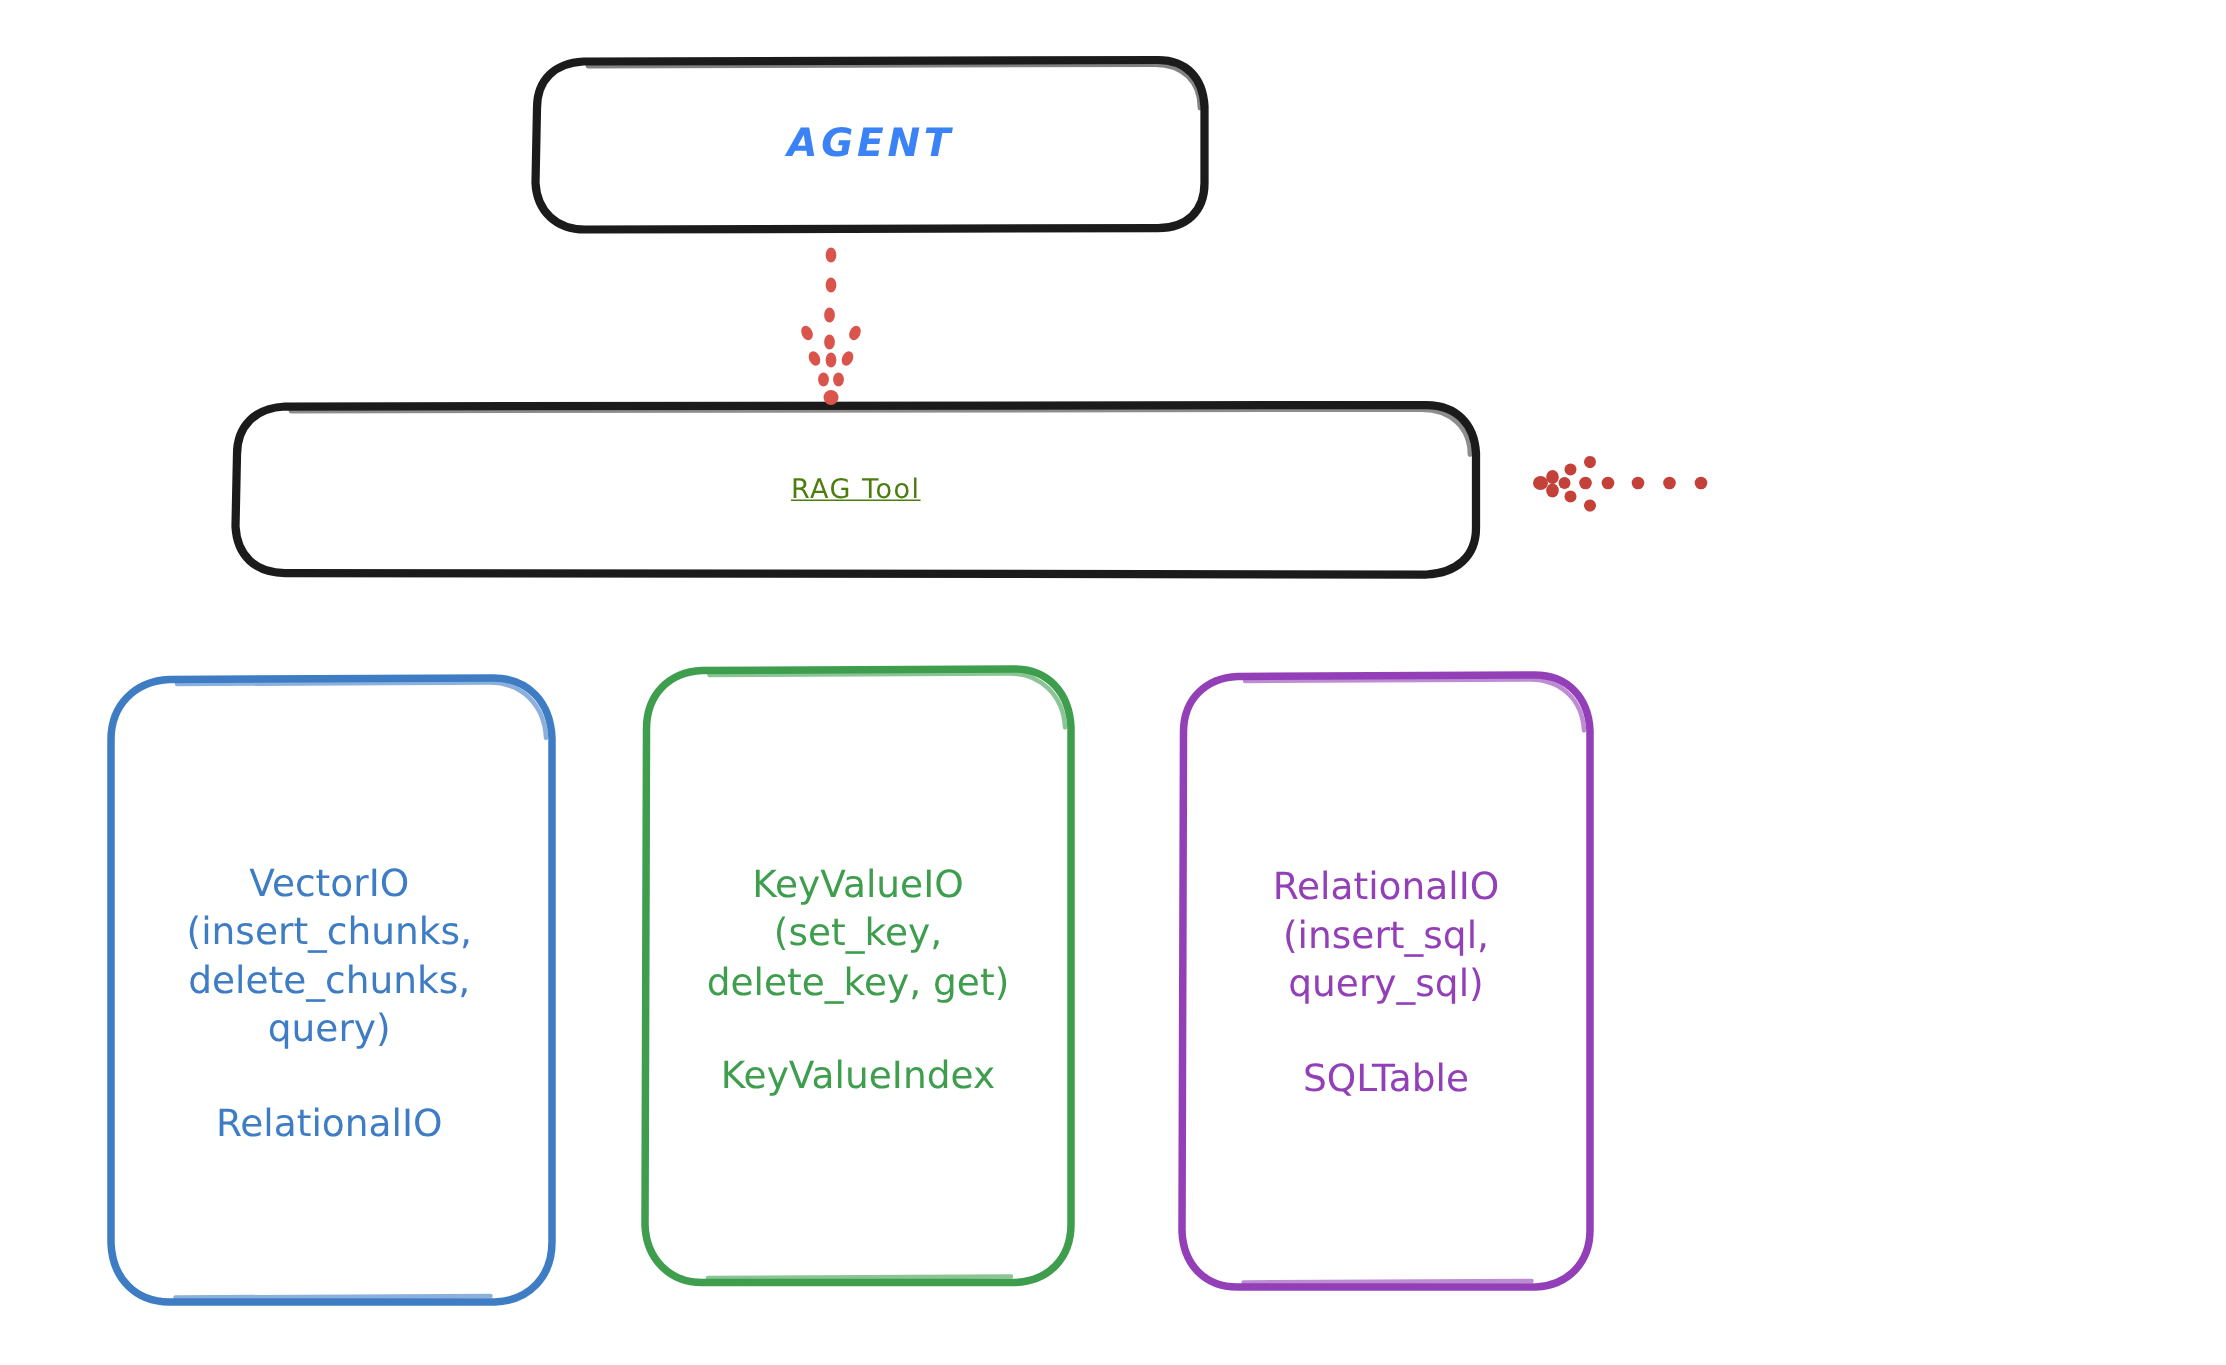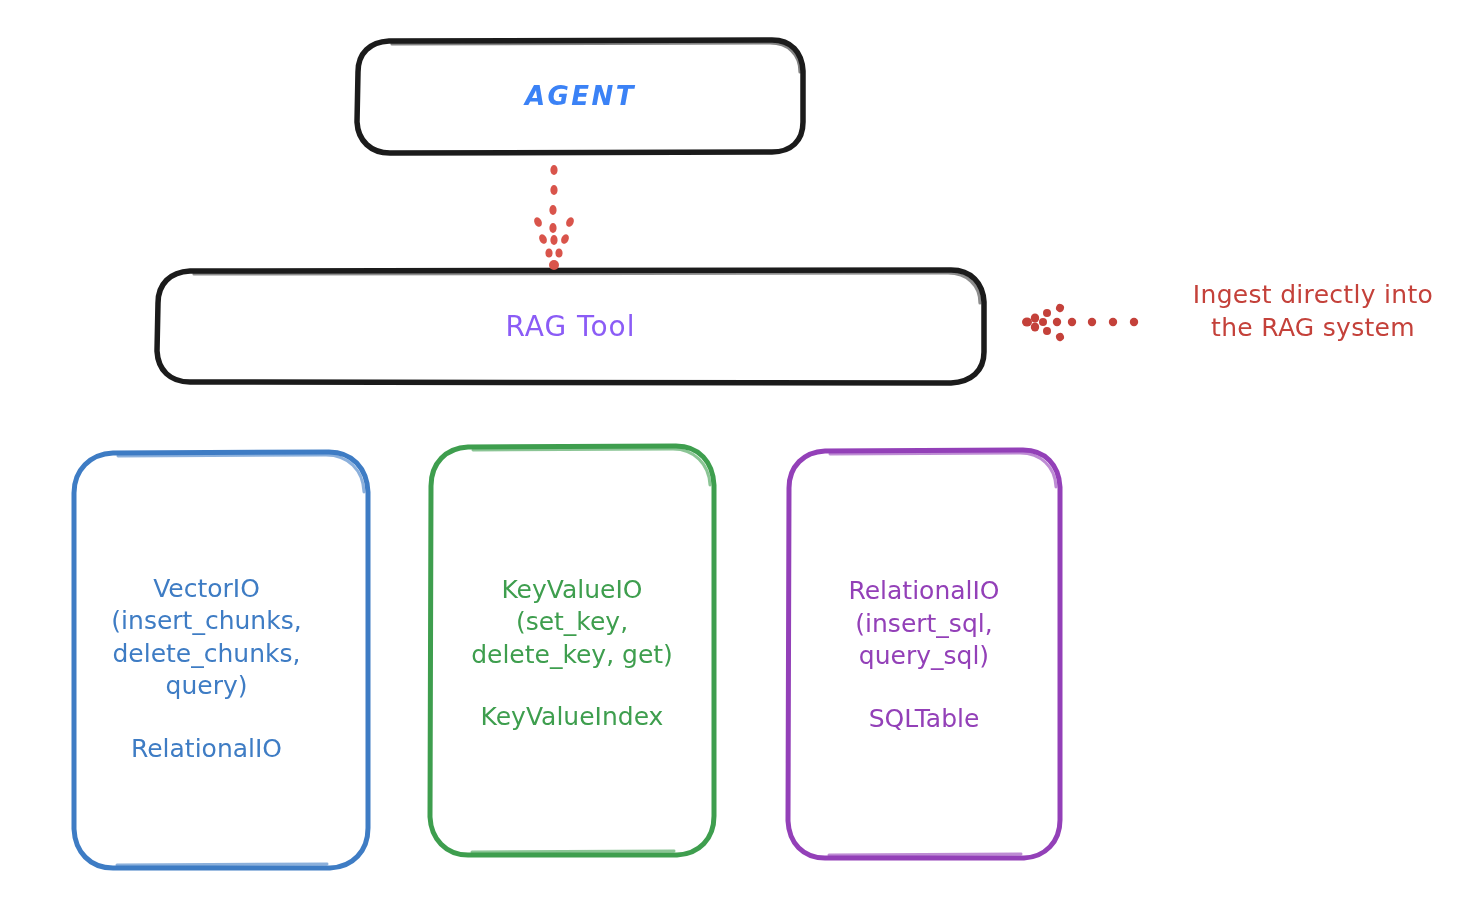--- a/index.html
+++ b/index.html
@@ -58,28 +58,29 @@
     letter-spacing: 2.5px;
     color: #3b82f6;
   }
 
   
   #ragtool-node {
     left: 157px; top: 270px;
     width: 827px; height: 113px;
   }
   #ragtool-node .node-label {
-    font-size: 28px;
-    color: #8b5cf6;
+    font-size: 18px;
+    color: #4d7c0f;
     letter-spacing: 1px;
+    text-decoration: underline;
   }
 
   
   #vectorio-node {
-    left: 59px; top: 452px;
+    left: 72px; top: 452px;
     width: 295px; height: 416px;
   }
   #keyvalueio-node {
     left: 430px; top: 446px;
     width: 284px; height: 409px;
   }
   #relationalio-node {
     left: 788px; top: 450px;
     width: 272px; height: 408px;
   }
@@ -206,16 +207,14 @@
 
   <div class="node" id="keyvalueio-node">
     <div class="stack">
       <div class="provider-label">KeyValueIO
 (set_key,
 delete_key, get)</div>
       <div class="provider-sub">KeyValueIndex</div>
     </div>
   </div>
 
-  <div id="ingest-annotation">Ingest directly into
-the RAG system</div>
 
 </div>
 
 </body></html>

